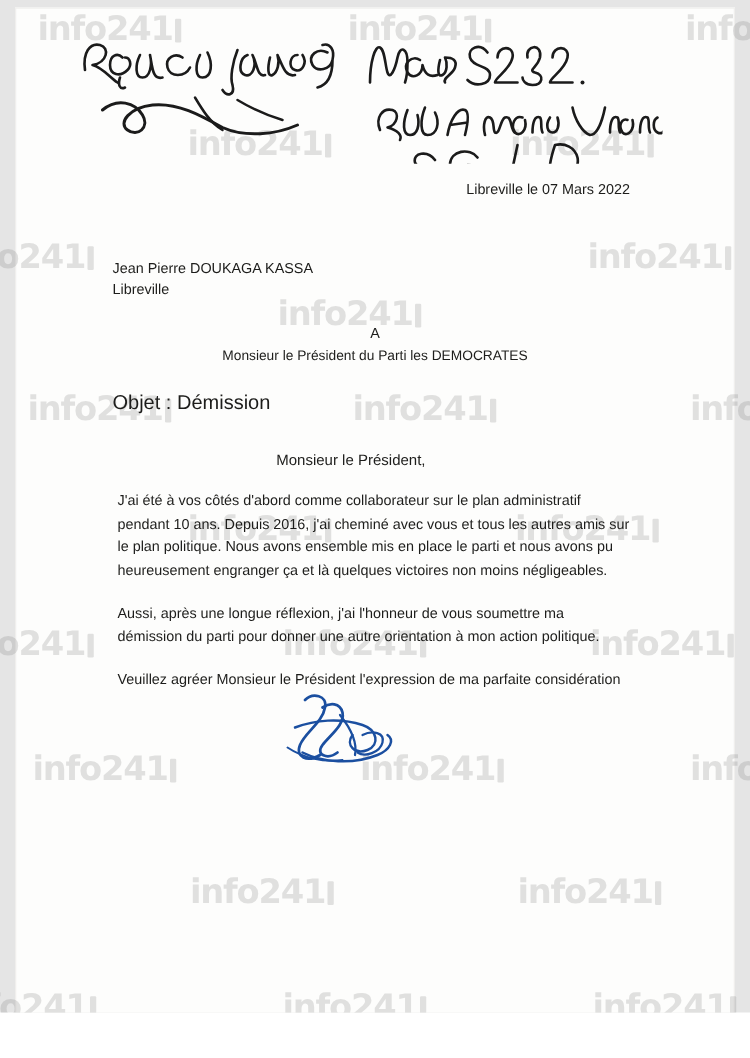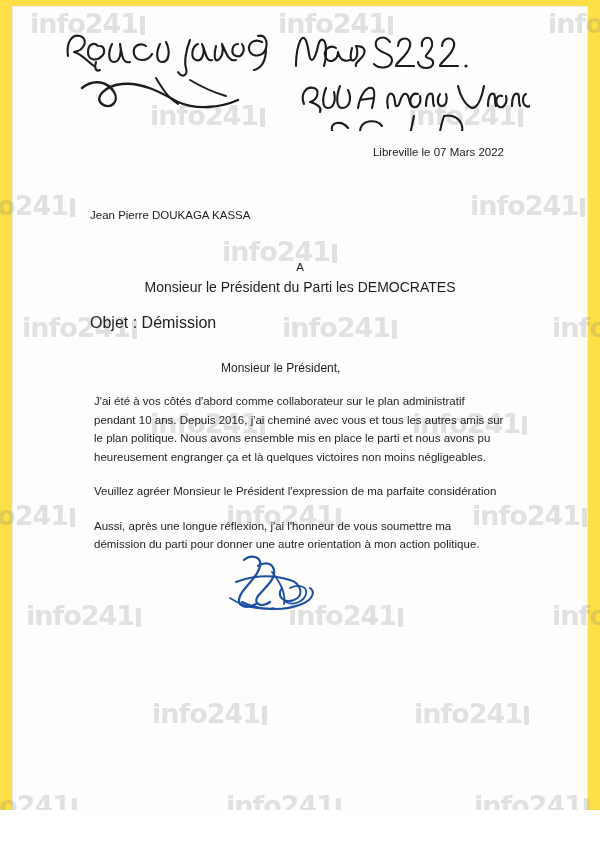--- a/index.html
+++ b/index.html
@@ -11,21 +11,21 @@
     width: 600px;
     height: 846px;
     font-family: "Liberation Sans", sans-serif;
     overflow: hidden;
   }
 
   .page {
     position: relative;
     width: 600px;
     height: 810px;
-    background: #fde047;
+    background: #e5e5e5;
     overflow: hidden;
   }
 
   
   .sheet {
     position: absolute;
     left: 12px;
     top: 6px;
     width: 576px;
     height: 832px;
@@ -103,21 +103,21 @@
     text-align: center;
     font-size: 11.5px;
     color: #1d1d1b;
   }
   .recipient {
     position: absolute;
     left: 0;
     right: 0;
     top: 279px;
     text-align: center;
-    font-size: 14px;
+    font-size: 11px;
     color: #1d1d1b;
   }
 
   .subject {
     position: absolute;
     left: 90px;
     top: 314px;
     font-size: 16px;
     color: #1d1d1b;
   }
@@ -237,33 +237,34 @@
           <path d="M354 100 L348 128 L372 126"></path>
           <path d="M384 100 C380 112, 378 124, 382 128 C392 132, 404 120, 402 110 C400 102, 392 98, 384 100"></path>
         </g>
       </svg>
     </div>
 
     <div class="date-line">Libreville le 07 Mars 2022</div>
 
     <div class="sender">
       <div>Jean Pierre DOUKAGA KASSA</div>
+      <div>Libreville</div>
     </div>
 
     <div class="to-line">A</div>
     <div class="recipient">Monsieur le Président du Parti les DEMOCRATES</div>
 
     <div class="subject">Objet : Démission</div>
 
     <div class="salutation">Monsieur le Président,</div>
 
     <div class="body">
       <p>J'ai été à vos côtés d'abord comme collaborateur sur le plan administratif pendant 10 ans. Depuis 2016, j'ai cheminé avec vous et tous les autres amis sur le plan politique. Nous avons ensemble mis en place le parti et nous avons pu heureusement engranger ça et là quelques victoires non moins négligeables.</p>
+      <p>Aussi, après une longue réflexion, j'ai l'honneur de vous soumettre ma démission du parti pour donner une autre orientation à mon action politique.</p>
       <p>Veuillez agréer Monsieur le Président l'expression de ma parfaite considération</p>
-      <p>Aussi, après une longue réflexion, j'ai l'honneur de vous soumettre ma démission du parti pour donner une autre orientation à mon action politique.</p>
     </div>
 
     <div class="signature">
       <svg width="110" height="70" viewBox="0 0 110 70" fill="none" xmlns="http://www.w3.org/2000/svg">
         <g stroke="#1b4fa0" fill="none" stroke-linecap="round" stroke-linejoin="round">
           <path d="M16 8 C22 2, 34 4, 32 14 C30 26, 16 34, 12 44 C8 54, 18 58, 28 52" stroke-width="2.2"></path>
           <path d="M30 14 C36 10, 44 10, 46 18 C48 28, 36 36, 30 44 C24 52, 34 56, 42 50" stroke-width="2.2"></path>
           <path d="M8 30 C24 24, 44 22, 62 28 C74 32, 76 44, 66 48 C56 52, 48 44, 54 36" stroke-width="2.0"></path>
           <path d="M44 20 C52 30, 58 42, 56 52" stroke-width="1.8"></path>
           <path d="M14 50 C30 58, 54 60, 74 52 C84 48, 88 40, 82 36" stroke-width="2.0"></path>

